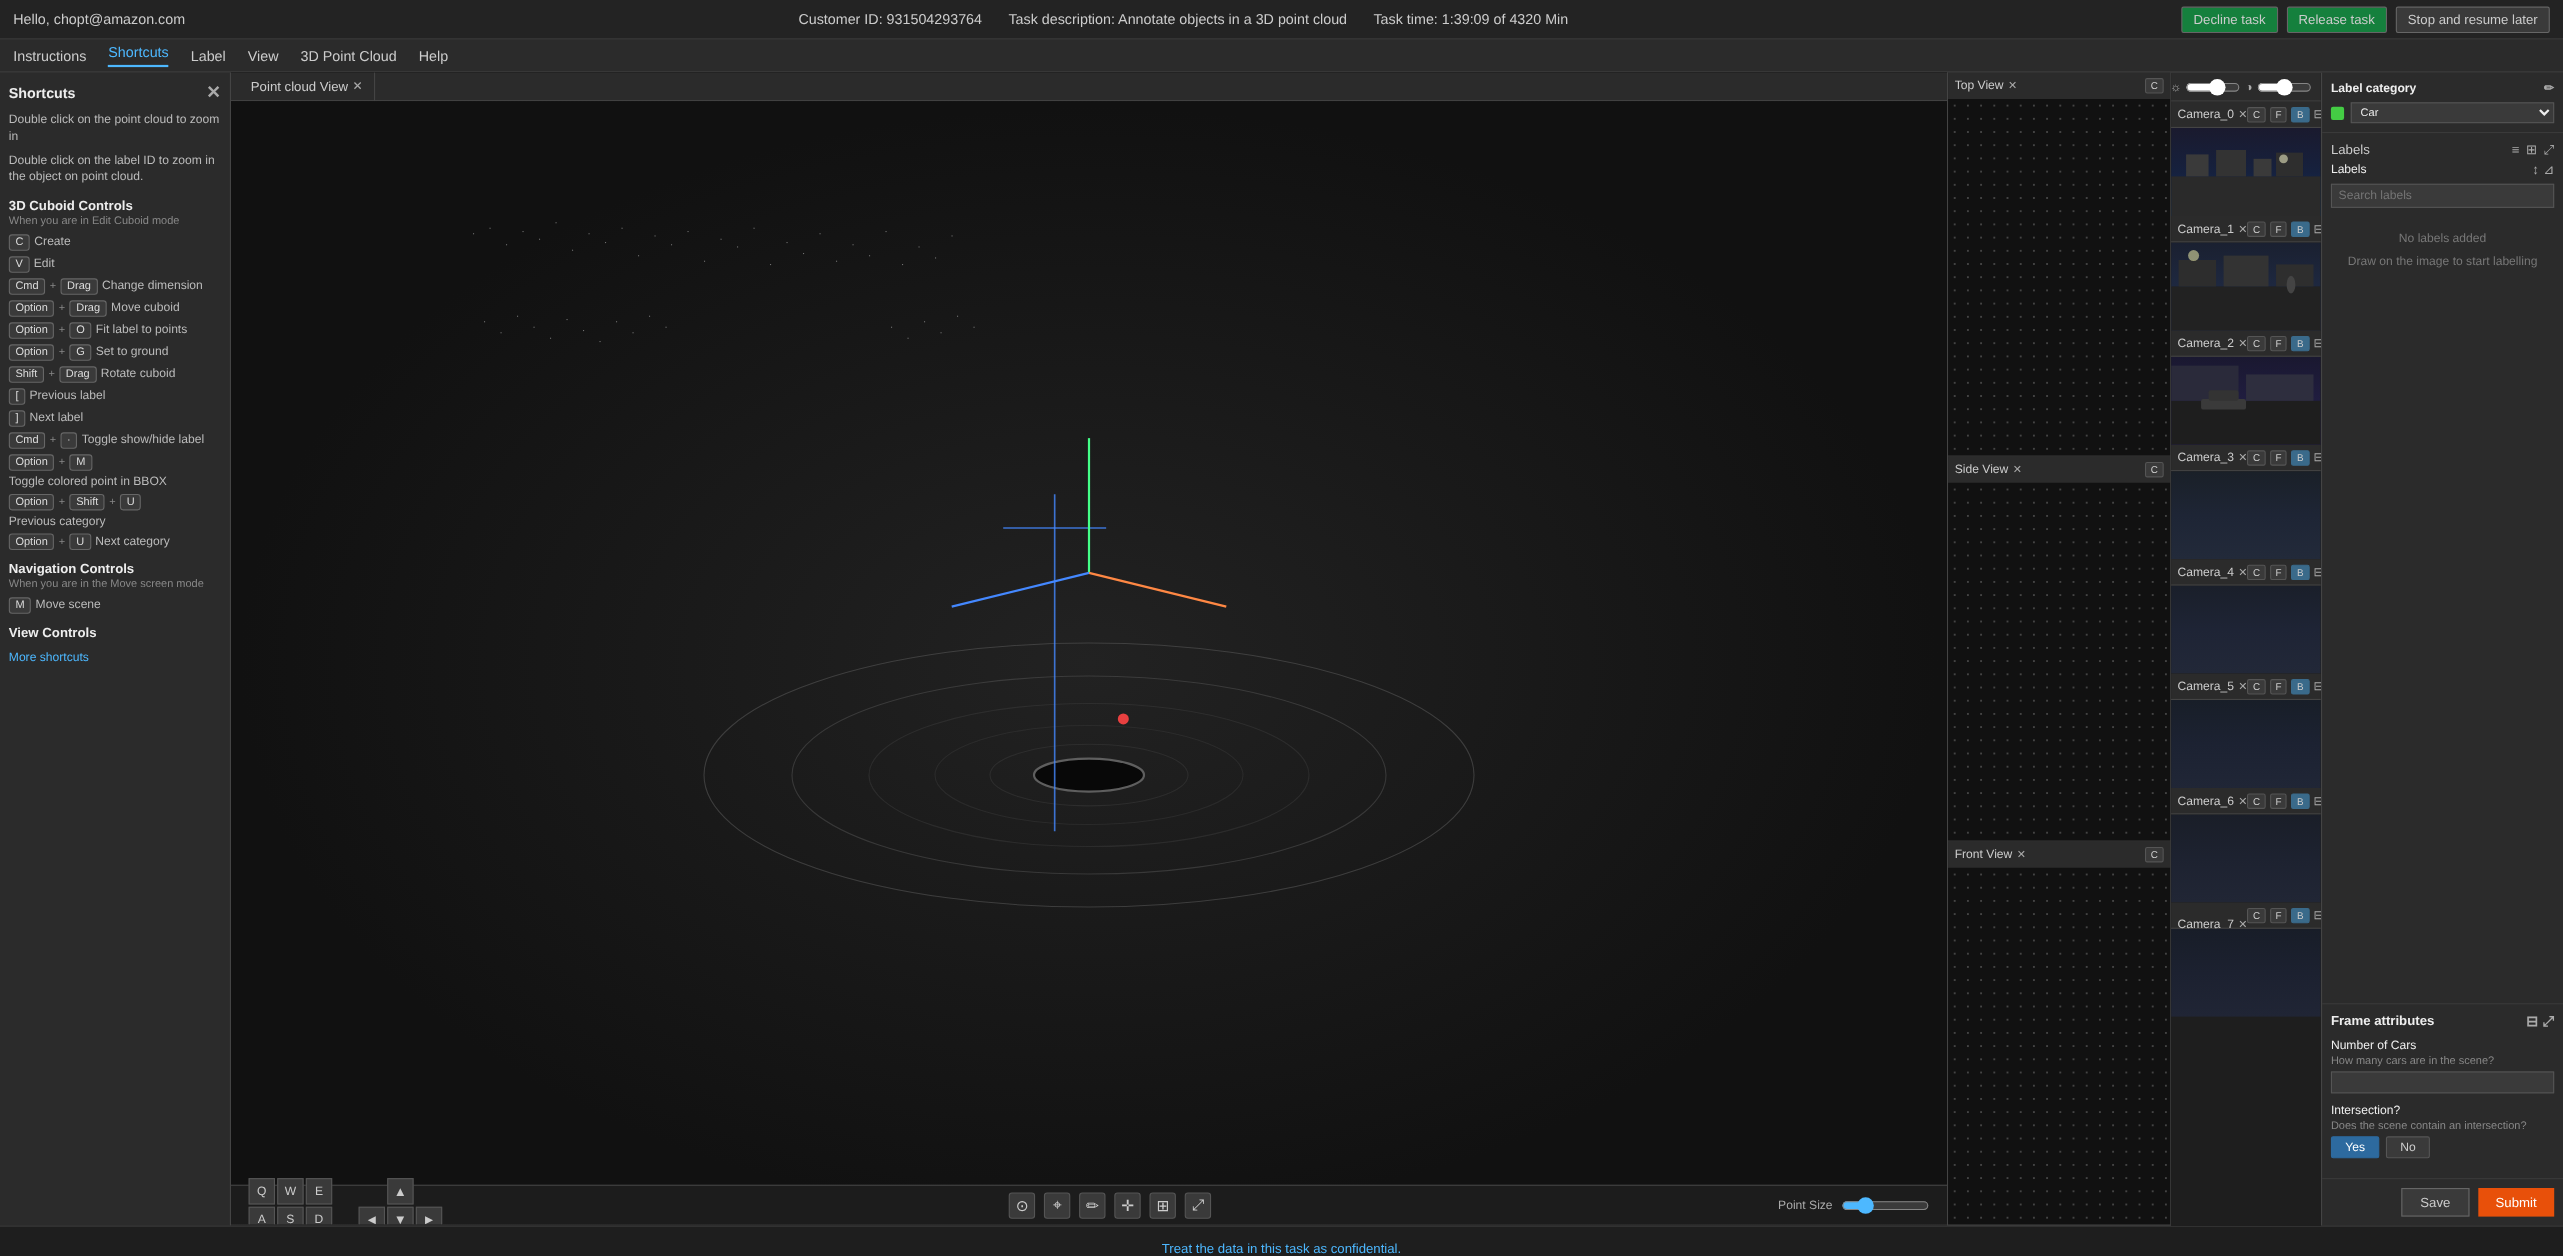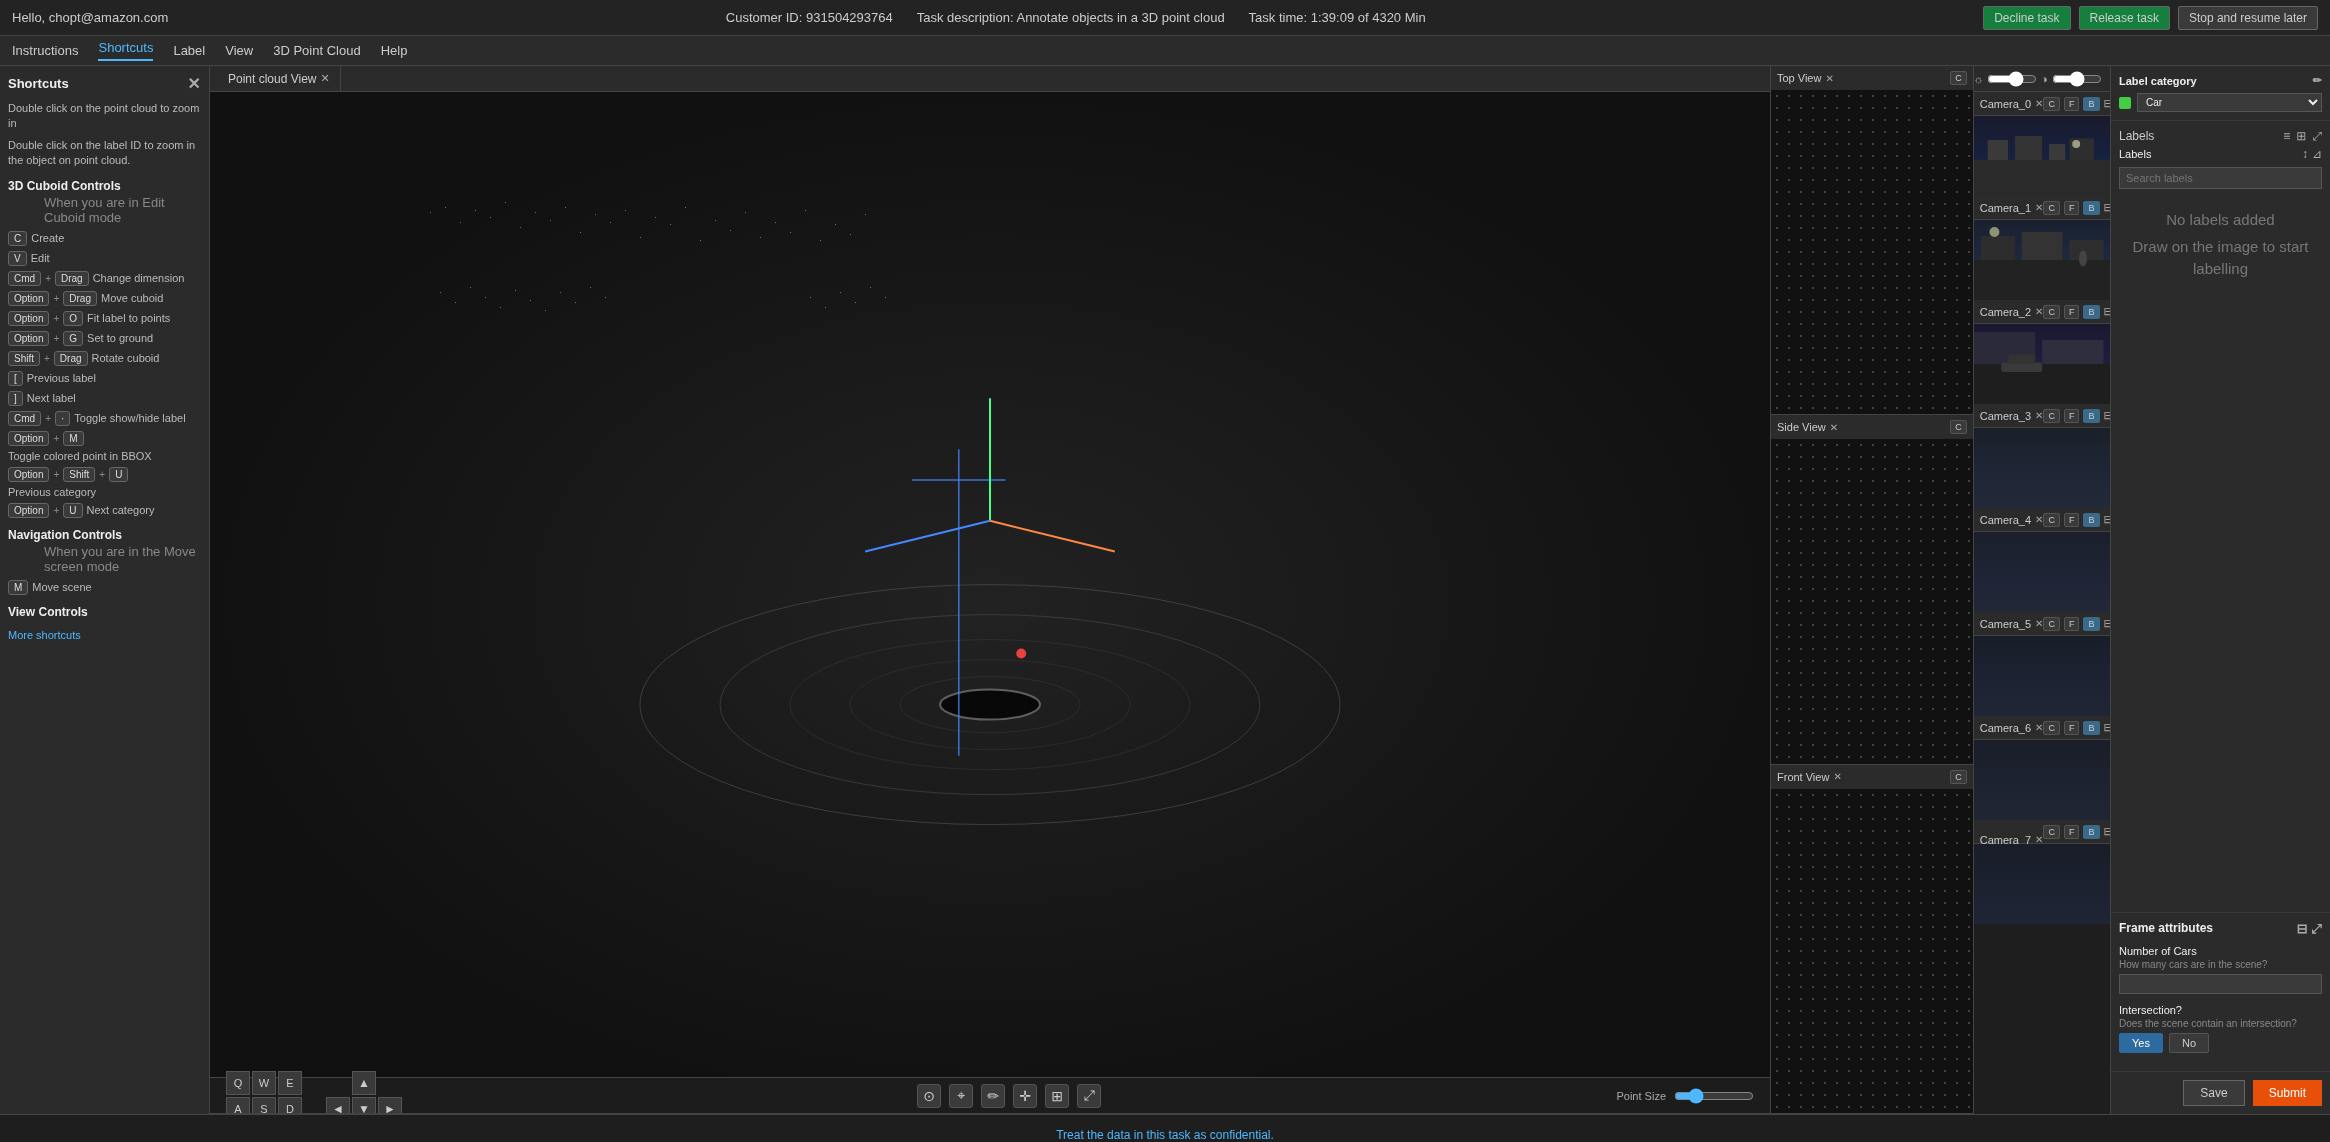--- a/index.html
+++ b/index.html
@@ -41,21 +41,21 @@
       font-size: 11px;
     }
     .left-panel-header {
       display: flex; justify-content: space-between; align-items: center;
       margin-bottom: 8px;
     }
     .left-panel-header span { font-size: 13px; font-weight: bold; color: #eee; }
     .left-panel-header .close-btn { cursor: pointer; color: #aaa; font-size: 16px; }
     .shortcut-desc { color: #bbb; font-size: 11px; margin-bottom: 6px; line-height: 1.4; }
     .section-title { font-size: 12px; font-weight: bold; color: #eee; margin: 10px 0 2px; }
-    .section-sub { color: #888; font-size: 13px; margin-bottom: 6px; margin-left: 36px; }
+    .section-sub { color: #888; font-size: 10px; margin-bottom: 6px; }
     .shortcut-row {
       display: flex; align-items: center; gap: 4px; margin-bottom: 5px; flex-wrap: wrap;
     }
     .key {
       background: #3a3a3a; border: 1px solid #666; border-radius: 3px;
       padding: 1px 5px; font-size: 10px; color: #ddd; white-space: nowrap;
     }
     .key-plus { color: #888; font-size: 10px; }
     .shortcut-label { color: #bbb; font-size: 11px; }
     .more-shortcuts { color: #4db8ff; cursor: pointer; font-size: 11px; margin-top: 10px; display: block; }
@@ -185,21 +185,21 @@
       padding: 2px 4px; font-size: 10px;
     }
     .labels-header {
       display: flex; justify-content: space-between; align-items: center;
       margin-bottom: 4px;
     }
     .search-labels-input {
       width: 100%; background: #3a3a3a; border: 1px solid #555;
       color: #ccc; padding: 4px 6px; font-size: 11px;
     }
-    .no-labels-msg { text-align: center; color: #777; font-size: 15px; margin-top: 20px; line-height: 1.5; }
+    .no-labels-msg { text-align: center; color: #777; font-size: 11px; margin-top: 20px; line-height: 1.5; }
 
     
     .frame-attrs { padding: 8px; }
     .frame-attr-title { font-size: 12px; font-weight: bold; color: #eee; margin-bottom: 8px; display: flex; justify-content: space-between; }
     .attr-item { margin-bottom: 10px; }
     .attr-label { font-size: 11px; color: #eee; margin-bottom: 2px; }
     .attr-sub { font-size: 10px; color: #888; margin-bottom: 4px; }
     .attr-number-input {
       width: 100%; background: #3a3a3a; border: 1px solid #555;
       color: #ccc; padding: 3px 6px; font-size: 11px;

